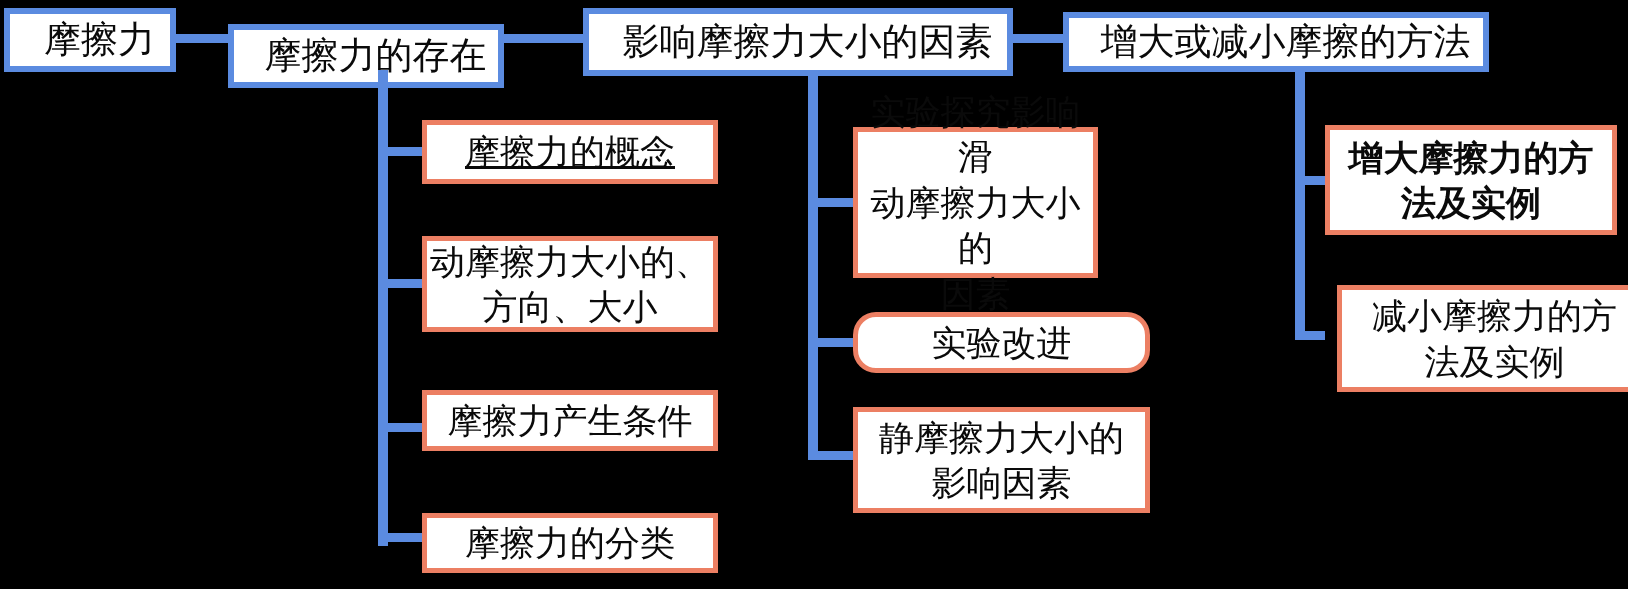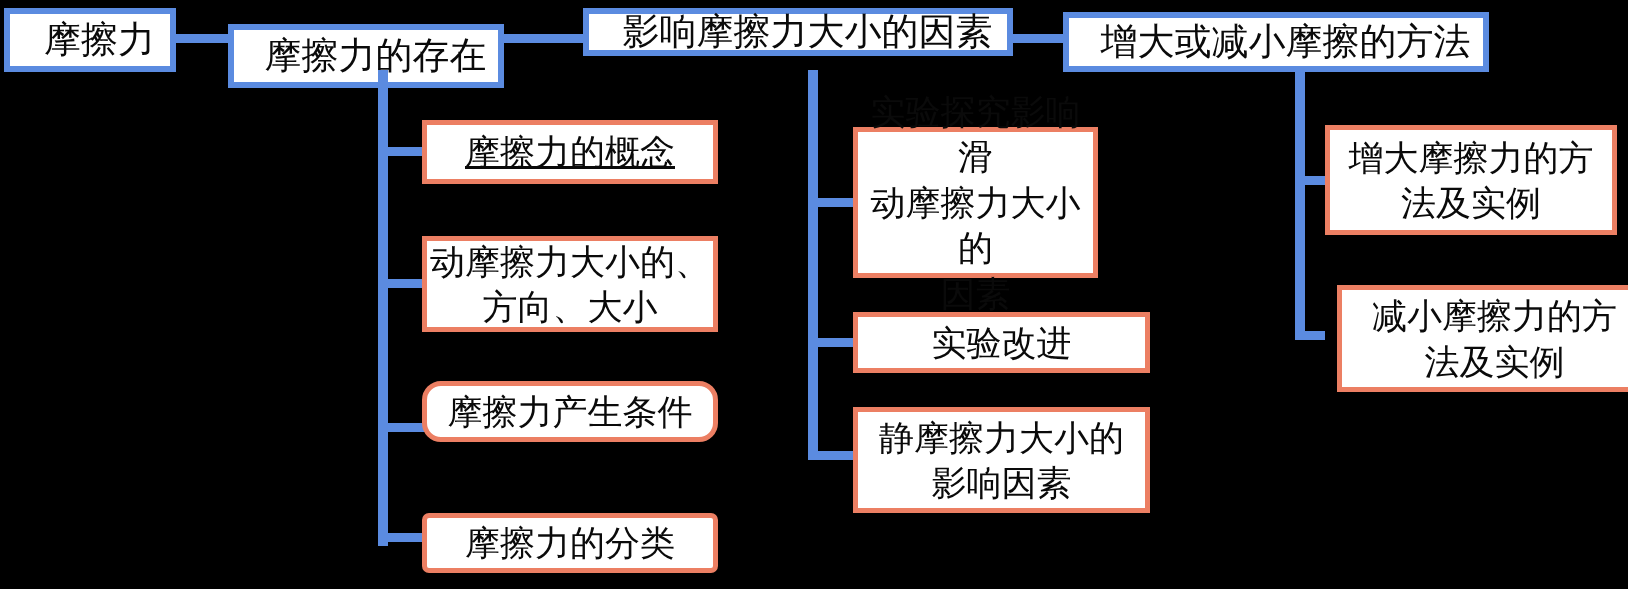--- a/index.html
+++ b/index.html
@@ -45,52 +45,52 @@
 <div class="canvas">
 
   <div class="node l1" style="left:4px; top:8px; width:172px; height:64px;">摩擦力</div>
 
   <div class="hline" style="left:176px; top:34px; width:52px;"></div>
 
   <div class="node l1" style="left:228px; top:24px; width:276px; height:64px;">摩擦力的存在</div>
 
   <div class="hline" style="left:504px; top:34px; width:79px;"></div>
 
-  <div class="node l1" style="left:583px; top:8px; width:430px; height:48px;">影响摩擦力大小的因素</div>
+  <div class="node l1" style="left:583px; top:8px; width:430px; height:68px;">影响摩擦力大小的因素</div>
 
   <div class="hline" style="left:1013px; top:34px; width:50px;"></div>
 
   <div class="node l1" style="left:1063px; top:12px; width:426px; height:60px;">增大或减小摩擦的方法</div>
 
   <div class="vline" style="left:378px; top:70px; height:476px;"></div>
   <div class="hline" style="left:383px; top:147px; width:45px;"></div>
   <div class="hline" style="left:383px; top:279px; width:45px;"></div>
   <div class="hline" style="left:383px; top:423px; width:45px;"></div>
   <div class="hline" style="left:383px; top:533px; width:45px;"></div>
 
   <div class="node l2" style="left:422px; top:120px; width:296px; height:64px;text-decoration:underline;">摩擦力的概念</div>
   <div class="node l2" style="left:422px; top:236px; width:296px; height:96px;">动摩擦力大小的、
 方向、大小</div>
-  <div class="node l2" style="left:422px; top:381px; width:296px; height:61px;border-radius:19px;">摩擦力产生条件</div>
-  <div class="node l2" style="left:422px; top:513px; width:296px; height:60px;border-radius:7px;">摩擦力的分类</div>
+  <div class="node l2" style="left:422px; top:390px; width:296px; height:61px;">摩擦力产生条件</div>
+  <div class="node l2" style="left:422px; top:513px; width:296px; height:60px;">摩擦力的分类</div>
 
   <div class="vline" style="left:808px; top:70px; height:390px;"></div>
   <div class="hline" style="left:813px; top:198px; width:40px;"></div>
   <div class="hline" style="left:813px; top:338px; width:40px;"></div>
   <div class="hline" style="left:813px; top:451px; width:40px;"></div>
 
   <div class="node l2" style="left:853px; top:127px; width:245px; height:151px;">实验探究影响滑
 动摩擦力大小的
 因素</div>
-  <div class="node l2" style="left:853px; top:312px; width:297px; height:61px;">实验改进</div>
+  <div class="node l2" style="left:853px; top:312px; width:297px; height:61px;border-radius:23px;">实验改进</div>
   <div class="node l2" style="left:853px; top:407px; width:297px; height:106px;">静摩擦力大小的
 影响因素</div>
 
   <div class="vline" style="left:1295px; top:70px; height:270px;"></div>
   <div class="hline" style="left:1300px; top:176px; width:25px;"></div>
   <div class="hline" style="left:1300px; top:331px; width:25px;"></div>
 
-  <div class="node l2" style="left:1325px; top:125px; width:292px; height:110px;">增大摩擦力的方
+  <div class="node l2" style="left:1325px; top:125px; width:292px; height:110px;font-weight:bold;">增大摩擦力的方
 法及实例</div>
   <div class="node l2" style="left:1325px; top:285px; width:315px; height:107px;margin-left:12px;">减小摩擦力的方
 法及实例</div>
 
 </div>
 
 </body></html>

